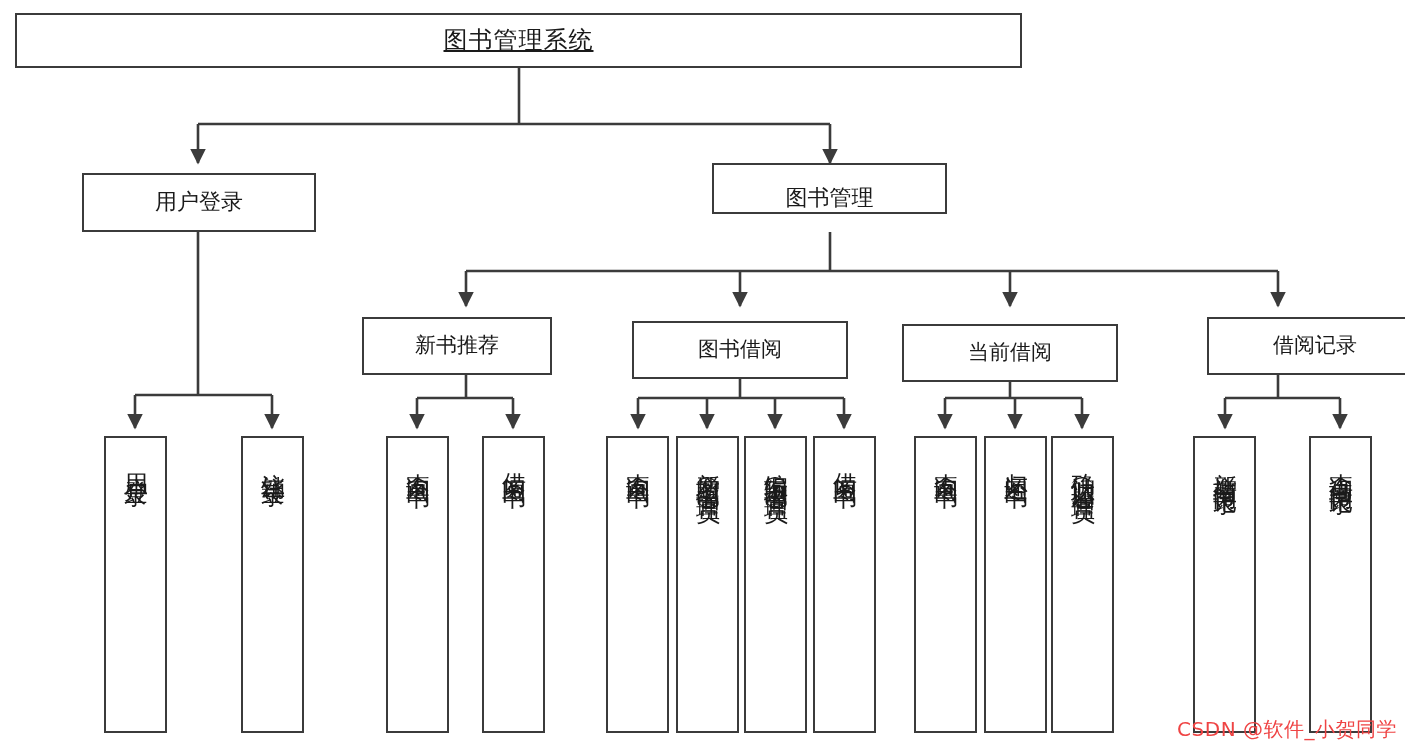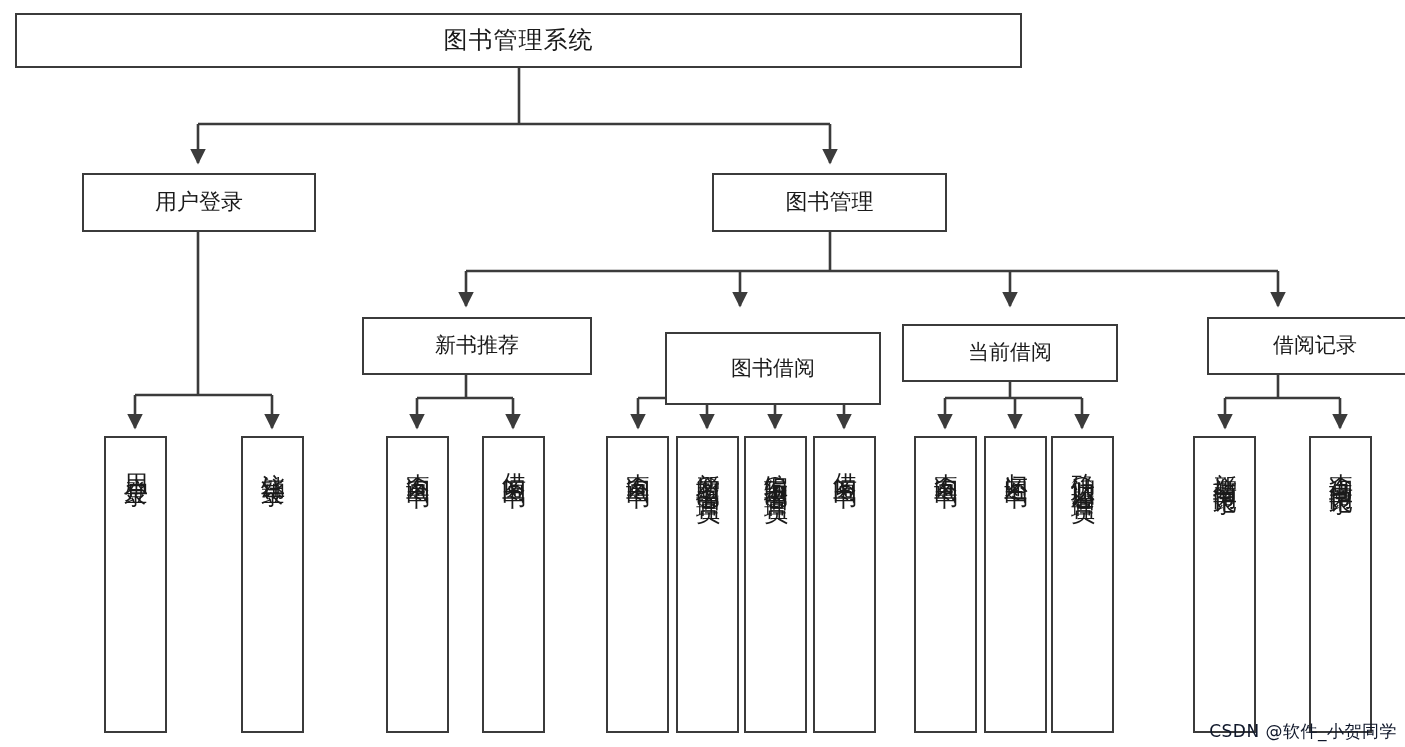--- a/index.html
+++ b/index.html
@@ -54,22 +54,22 @@
     font-size:24px;
     line-height:1.05;
     letter-spacing:4px;
     white-space:nowrap;
   }
 
   .watermark{
     position:absolute;
     right:8px;
     bottom:4px;
-    font-size:17px;
-    color:#0f172a;
+    font-size:20px;
+    color:#ef4444;
     z-index:5;
     white-space:nowrap;
     letter-spacing:0.5px;
     text-align:right;
   }
 </style>
 </head>
 <body>
 
 <div id="diagram">
@@ -117,35 +117,35 @@
       <path d="M 1015 398 L 1015 428" marker-end="url(#arrow)"></path>
       <path d="M 1082 398 L 1082 428" marker-end="url(#arrow)"></path>
 
       <path d="M 1278 375 L 1278 398"></path>
       <path d="M 1225 398 L 1340 398"></path>
       <path d="M 1225 398 L 1225 428" marker-end="url(#arrow)"></path>
       <path d="M 1340 398 L 1340 428" marker-end="url(#arrow)"></path>
     </g>
   </svg>
 
-  <div class="node root" style="left:15px;top:13px;width:1007px;height:55px;">
+  <div class="node root" style="left:15px;top:13px;width:1007px;height:55px;text-decoration:underline;">
     <span class="label">图书管理系统</span>
   </div>
 
   <div class="node h2" style="left:82px;top:173px;width:234px;height:59px;">
     <span class="label">用户登录</span>
   </div>
-  <div class="node h2" style="left:712px;top:173px;width:235px;height:59px;">
+  <div class="node h2" style="left:712px;top:163px;width:235px;height:51px;align-items:flex-end;">
     <span class="label">图书管理</span>
   </div>
 
-  <div class="node h3" style="left:362px;top:317px;width:230px;height:58px;">
+  <div class="node h3" style="left:362px;top:317px;width:190px;height:58px;">
     <span class="label">新书推荐</span>
   </div>
-  <div class="node h3" style="left:632px;top:332px;width:216px;height:73px;margin-left:33px;">
+  <div class="node h3" style="left:632px;top:321px;width:216px;height:58px;">
     <span class="label">图书借阅</span>
   </div>
   <div class="node h3" style="left:902px;top:317px;width:216px;height:58px;margin-top:7px;">
     <span class="label">当前借阅</span>
   </div>
   <div class="node h3" style="left:1170px;top:317px;width:216px;height:58px;margin-left:37px;">
     <span class="label">借阅记录</span>
   </div>
 
   <div class="node leaf" style="left:104px;top:436px;width:63px;height:297px;">

